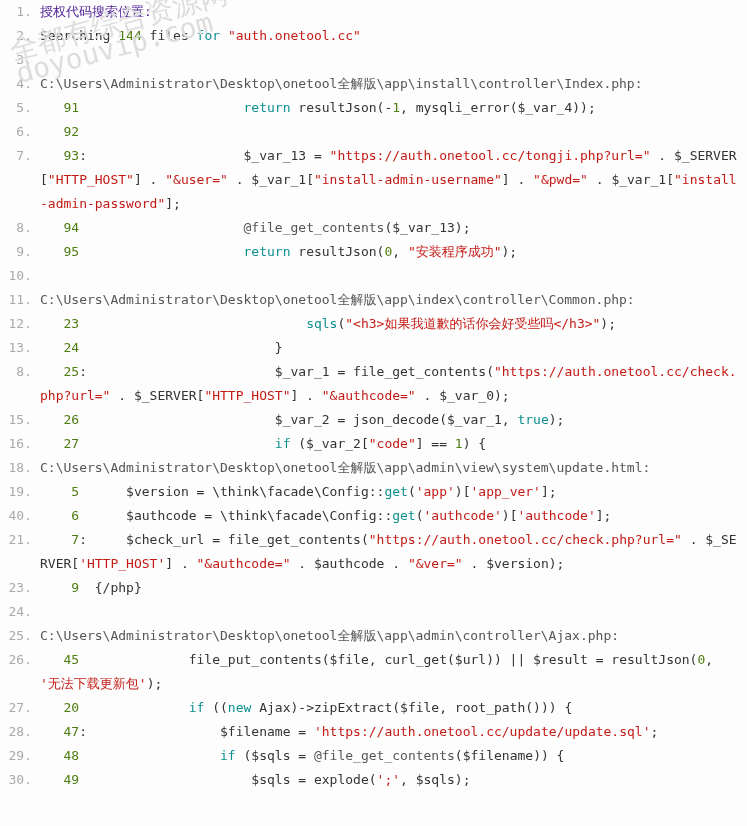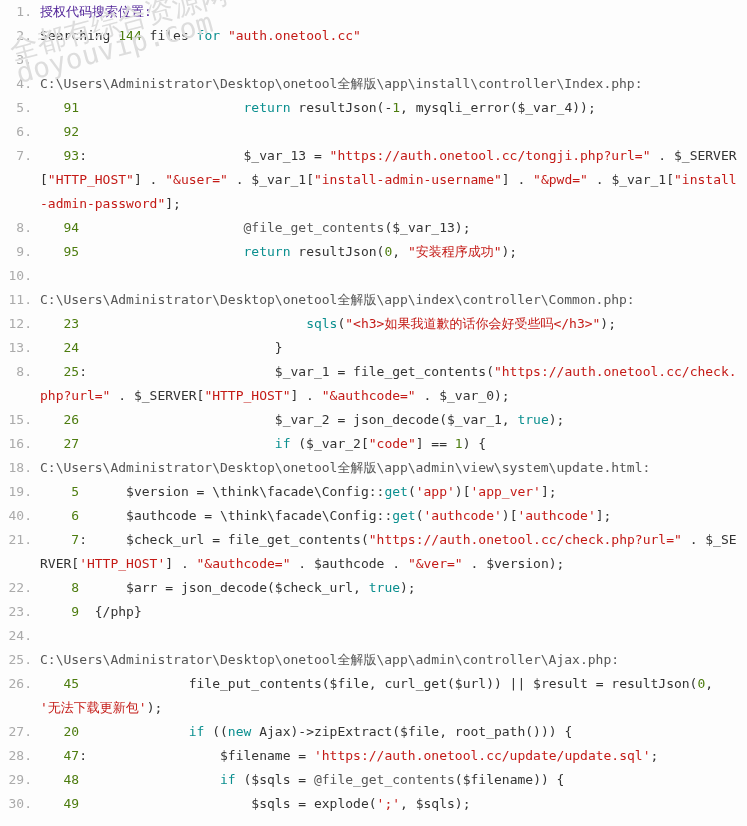--- a/index.html
+++ b/index.html
@@ -96,24 +96,20 @@
     </div>
 <div class="row">
       <div class="ln">40.</div>
       <div class="content">    <span class="c-num">6</span>      $authcode = \think\facade\Config::<span class="c-kw">get</span>(<span class="c-str">'authcode'</span>)[<span class="c-str">'authcode'</span>];</div>
     </div>
 <div class="row">
       <div class="ln">21.</div>
       <div class="content">    <span class="c-num">7</span>:     $check_url = file_get_contents(<span class="c-str">"https://auth.onetool.cc/check.php?url="</span> . $_SERVER[<span class="c-str">'HTTP_HOST'</span>] . <span class="c-str">"&amp;authcode="</span> . $authcode . <span class="c-str">"&amp;ver="</span> . $version);</div>
     </div>
 <div class="row">
-      <div class="ln">22.</div>
-      <div class="content">    <span class="c-num">8</span>      $arr = json_decode($check_url, <span class="c-bool">true</span>);</div>
-    </div>
-<div class="row">
       <div class="ln">23.</div>
       <div class="content">    <span class="c-num">9</span>  {/php}</div>
     </div>
 <div class="row">
       <div class="ln">24.</div>
       <div class="content"> </div>
     </div>
 <div class="row">
       <div class="ln">25.</div>
       <div class="content"><span class="c-var">C:\Users\Administrator\Desktop\onetool全解版\app\admin\controller\Ajax.php:</span></div>

